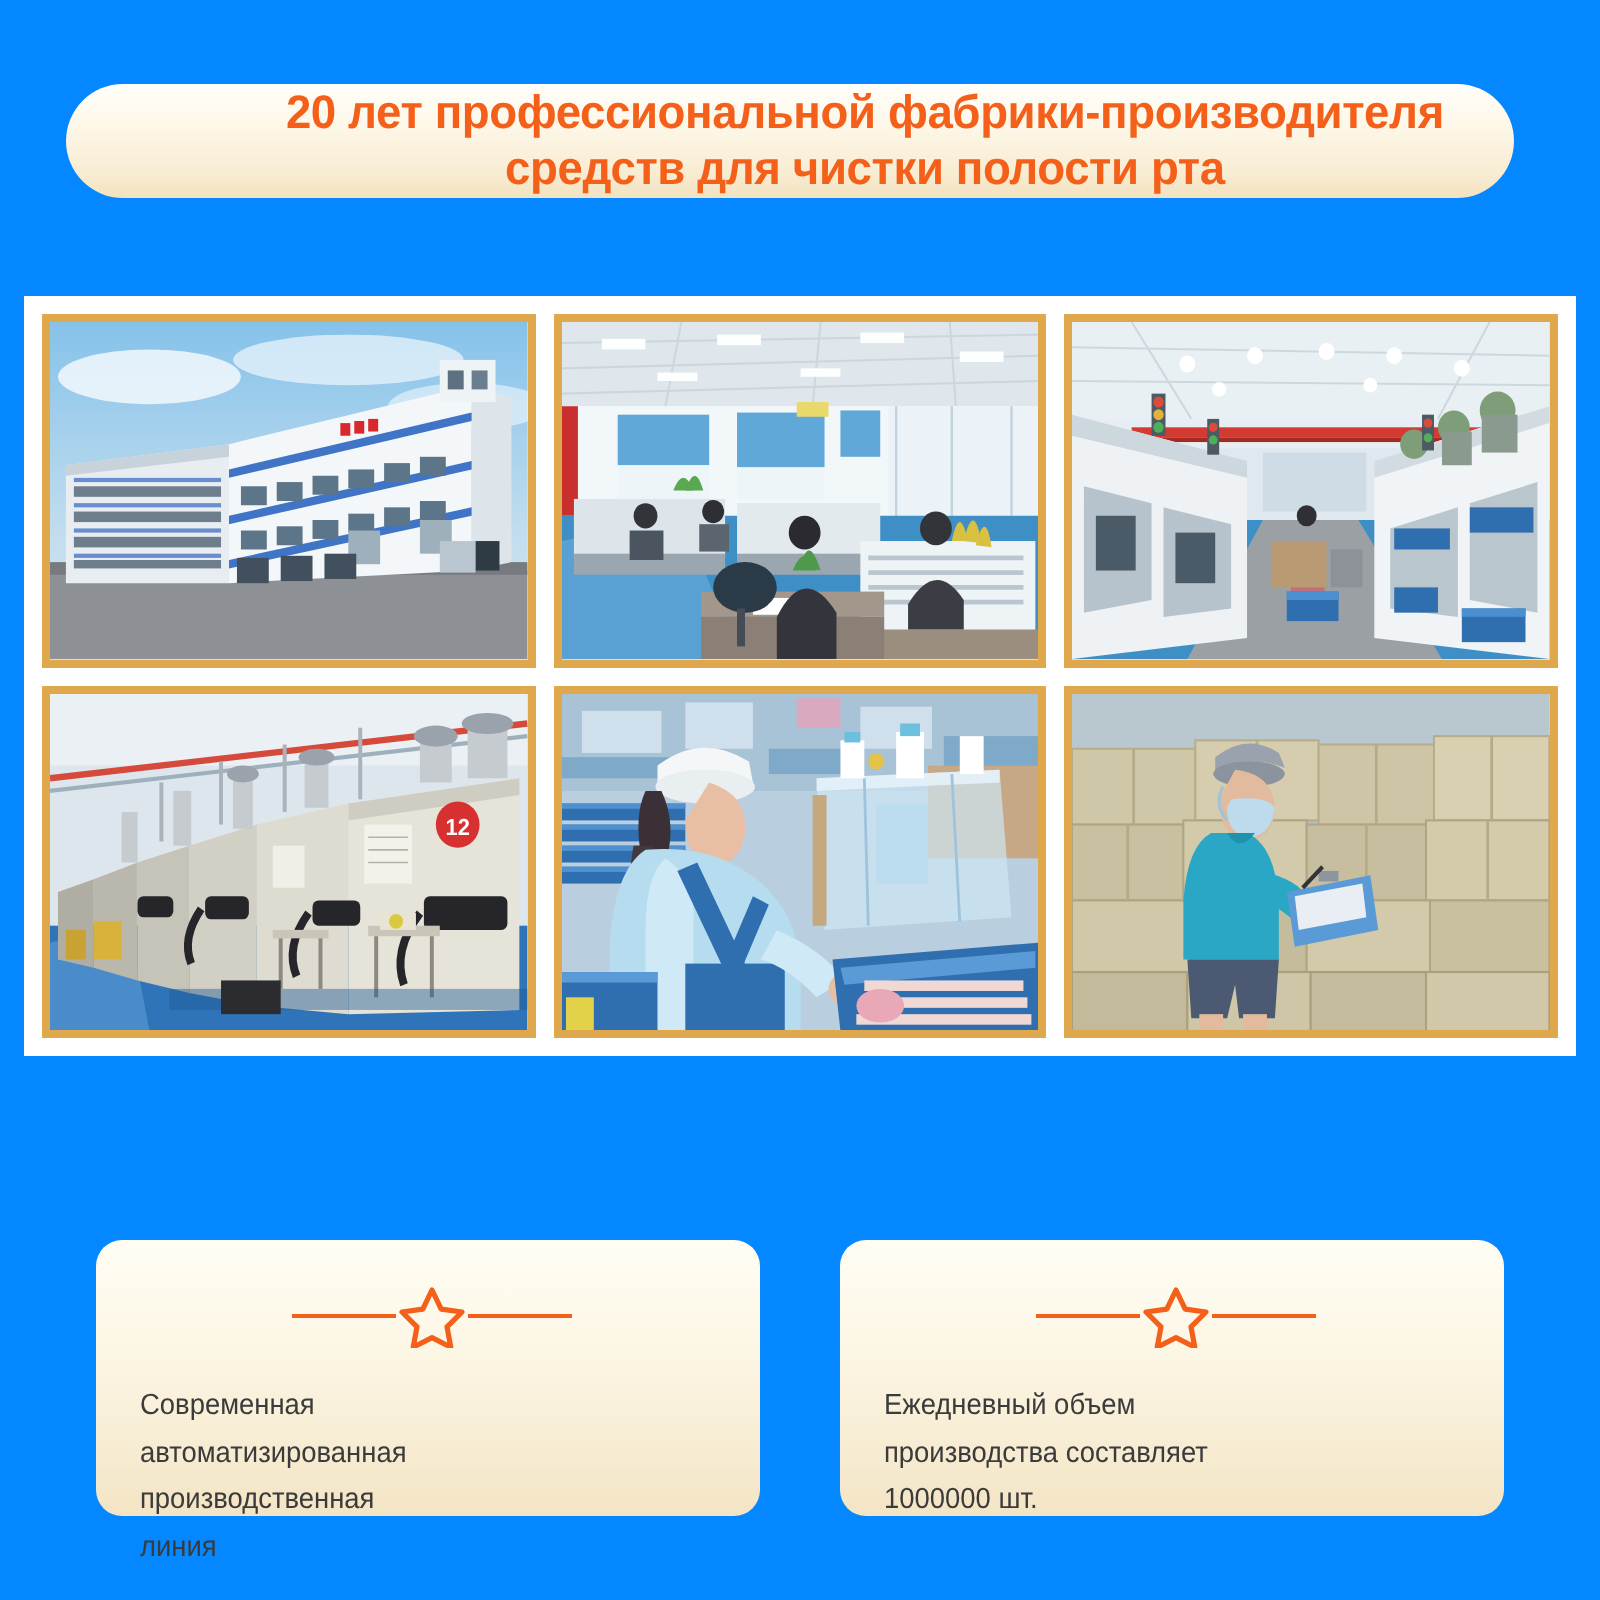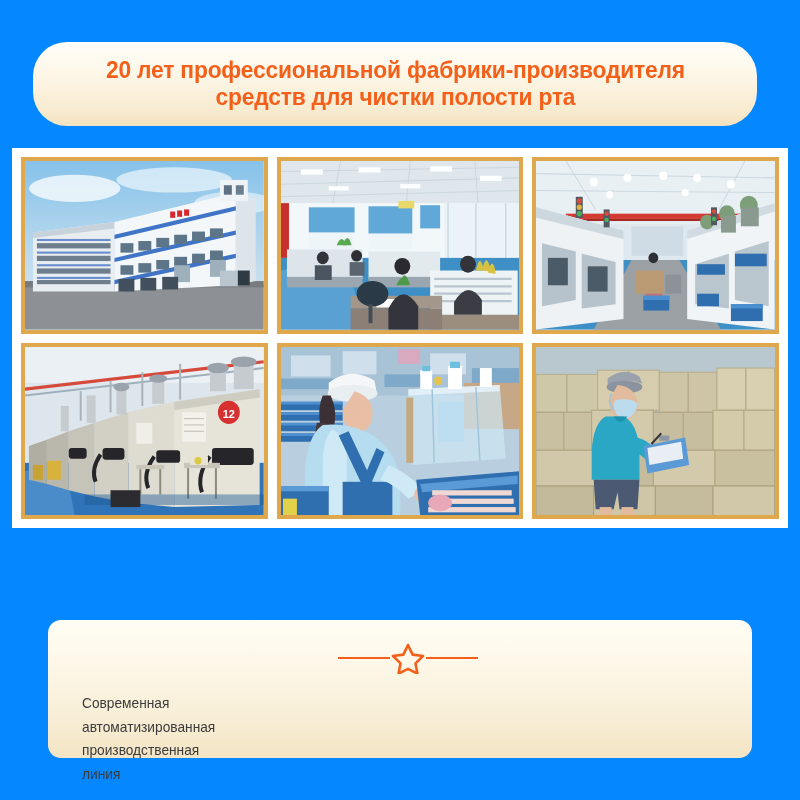--- a/index.html
+++ b/index.html
@@ -14,26 +14,26 @@
     overflow: hidden;
     position: relative;
   }
 
   
   .header-banner {
     position: absolute;
     left: 33px;
     top: 42px;
     width: 724px;
-    height: 84px;
+    height: 57px;
     border-radius: 34px;
     background: linear-gradient(to bottom, #fffef9 0%, #fdf7e8 38%, #f8ecd2 78%, #f3e2c0 100%);
     display: flex;
     align-items: center;
-    justify-content: center;
+    justify-content: flex-end;
     box-sizing: border-box;
     padding: 0 26px;
   }
   .header-title {
     color: #f4601a;
     font-size: 23.5px;
     font-weight: bold;
     line-height: 1.16;
     text-align: center;
     letter-spacing: -0.2px;
@@ -79,21 +79,21 @@
     width: 704px;
     height: 186px;
     display: flex;
     gap: 40px;
   }
   .feature-card {
     flex: 1 1 0;
     border-radius: 13px;
     background: linear-gradient(to bottom, #fffdf4 0%, #fdf8e9 30%, #f8eed6 70%, #f3e4c4 100%);
     box-sizing: border-box;
-    padding: 22px 18px 12px 34px;
+    padding: 22px 18px 12px 22px;
     display: flex;
     flex-direction: column;
     margin-top: 48px;
   }
   .card-divider {
     display: flex;
     align-items: center;
     justify-content: center;
     height: 34px;
     margin-bottom: 18px;
@@ -669,14 +669,28 @@
         </svg>
       </span>
       <span class="rule"></span>
     </div>
     <div class="card-text">Современная
 автоматизированная
 производственная
 линия</div>
   </div>
 
+  <div class="feature-card">
+    <div class="card-divider">
+      <span class="rule"></span>
+      <span class="star-icon">
+        <svg width="34" height="32" viewBox="0 0 34 32">
+          <polygon points="17,3 21.6,12.6 32,14 24.5,21.4 26.4,31.6 17,26.8 7.6,31.6 9.5,21.4 2,14 12.4,12.6" fill="none" stroke="#f4601a" stroke-width="2.6" stroke-linejoin="round"></polygon>
+        </svg>
+      </span>
+      <span class="rule"></span>
+    </div>
+    <div class="card-text">Ежедневный объем
+производства составляет
+1000000 шт.</div>
+  </div>
 
 </div>
 
 </body></html>

